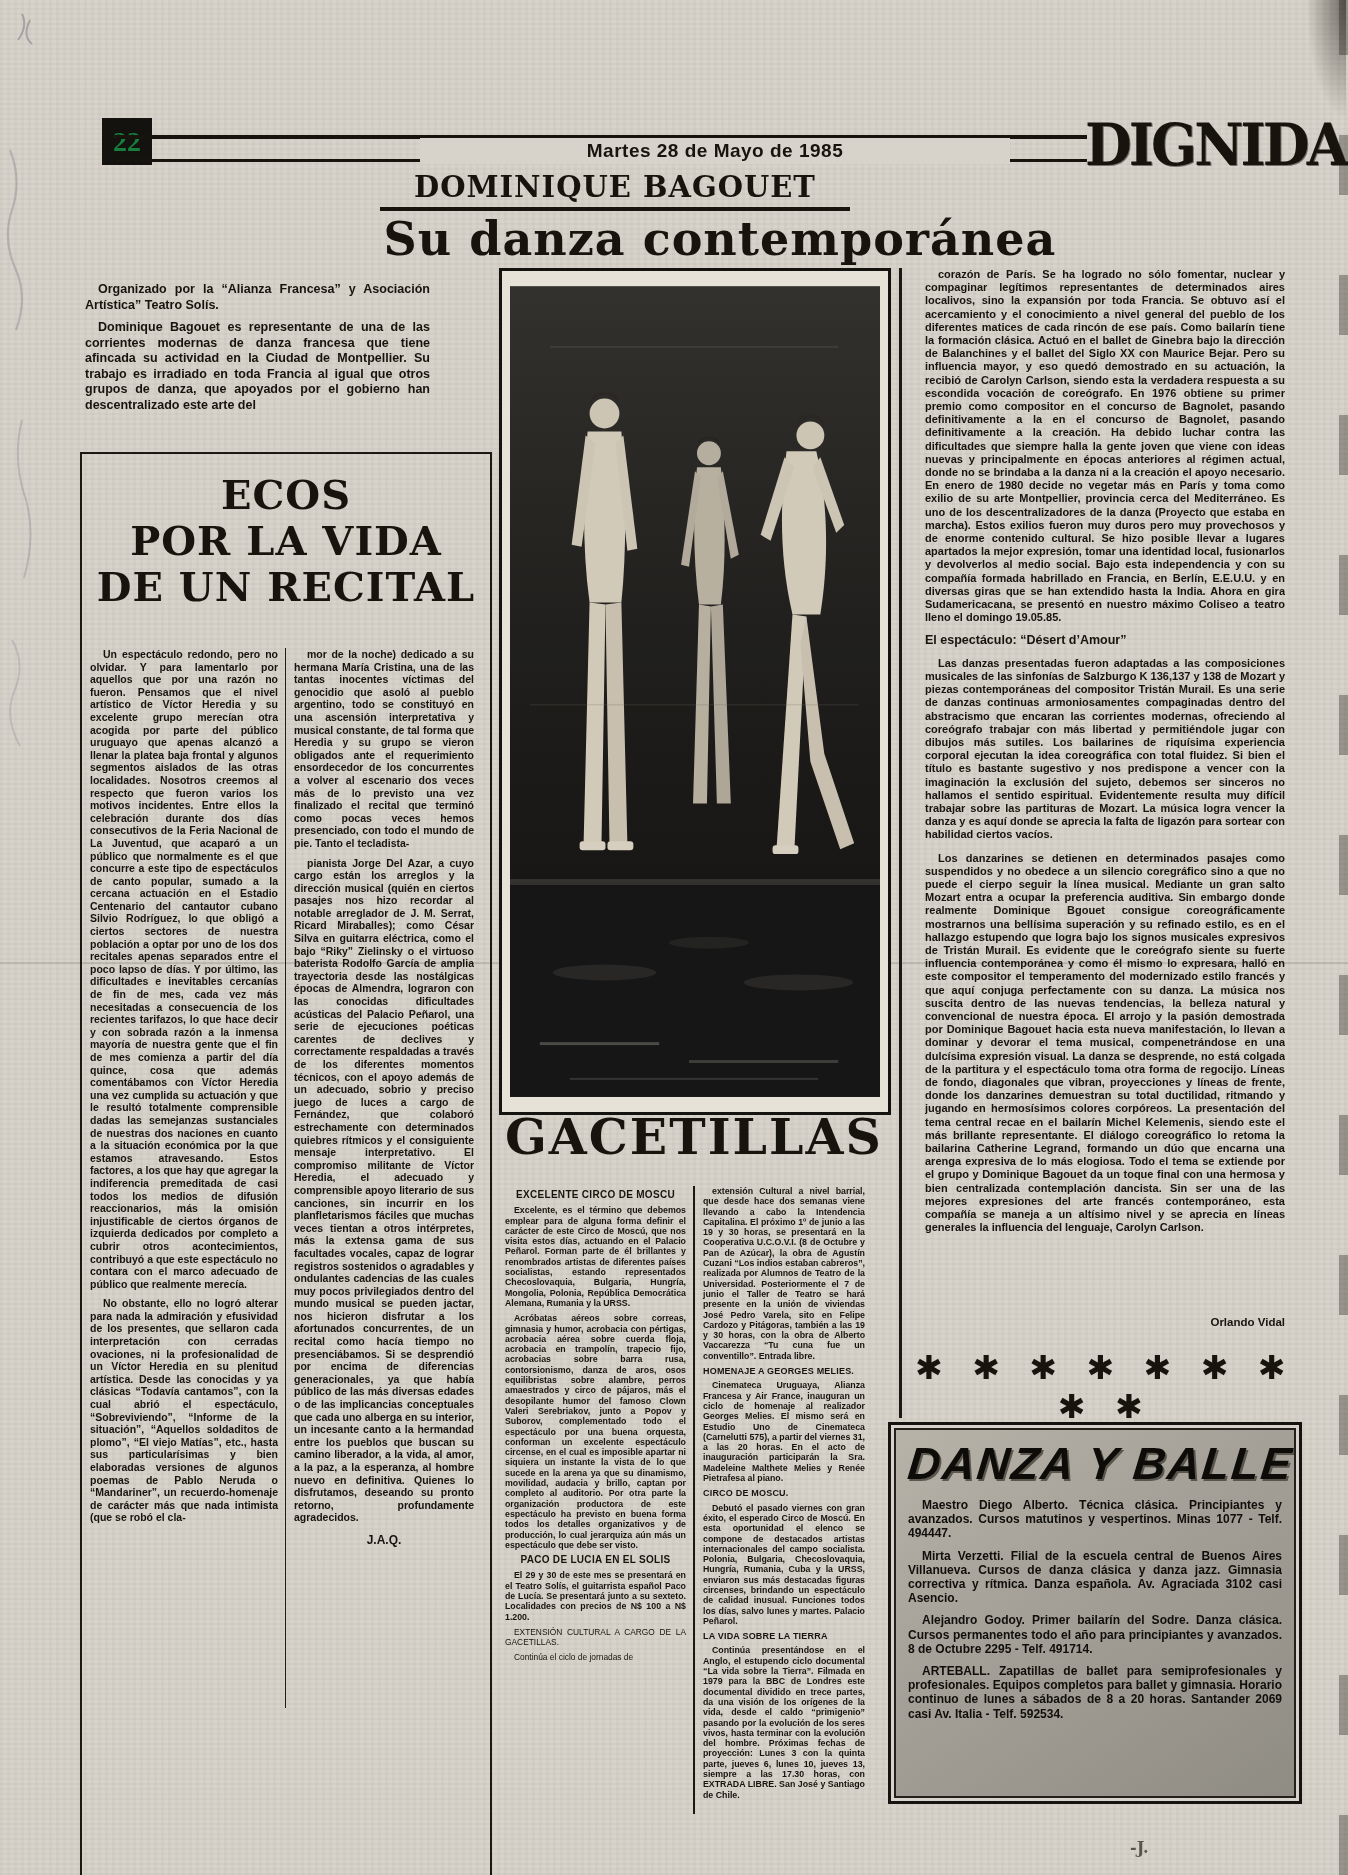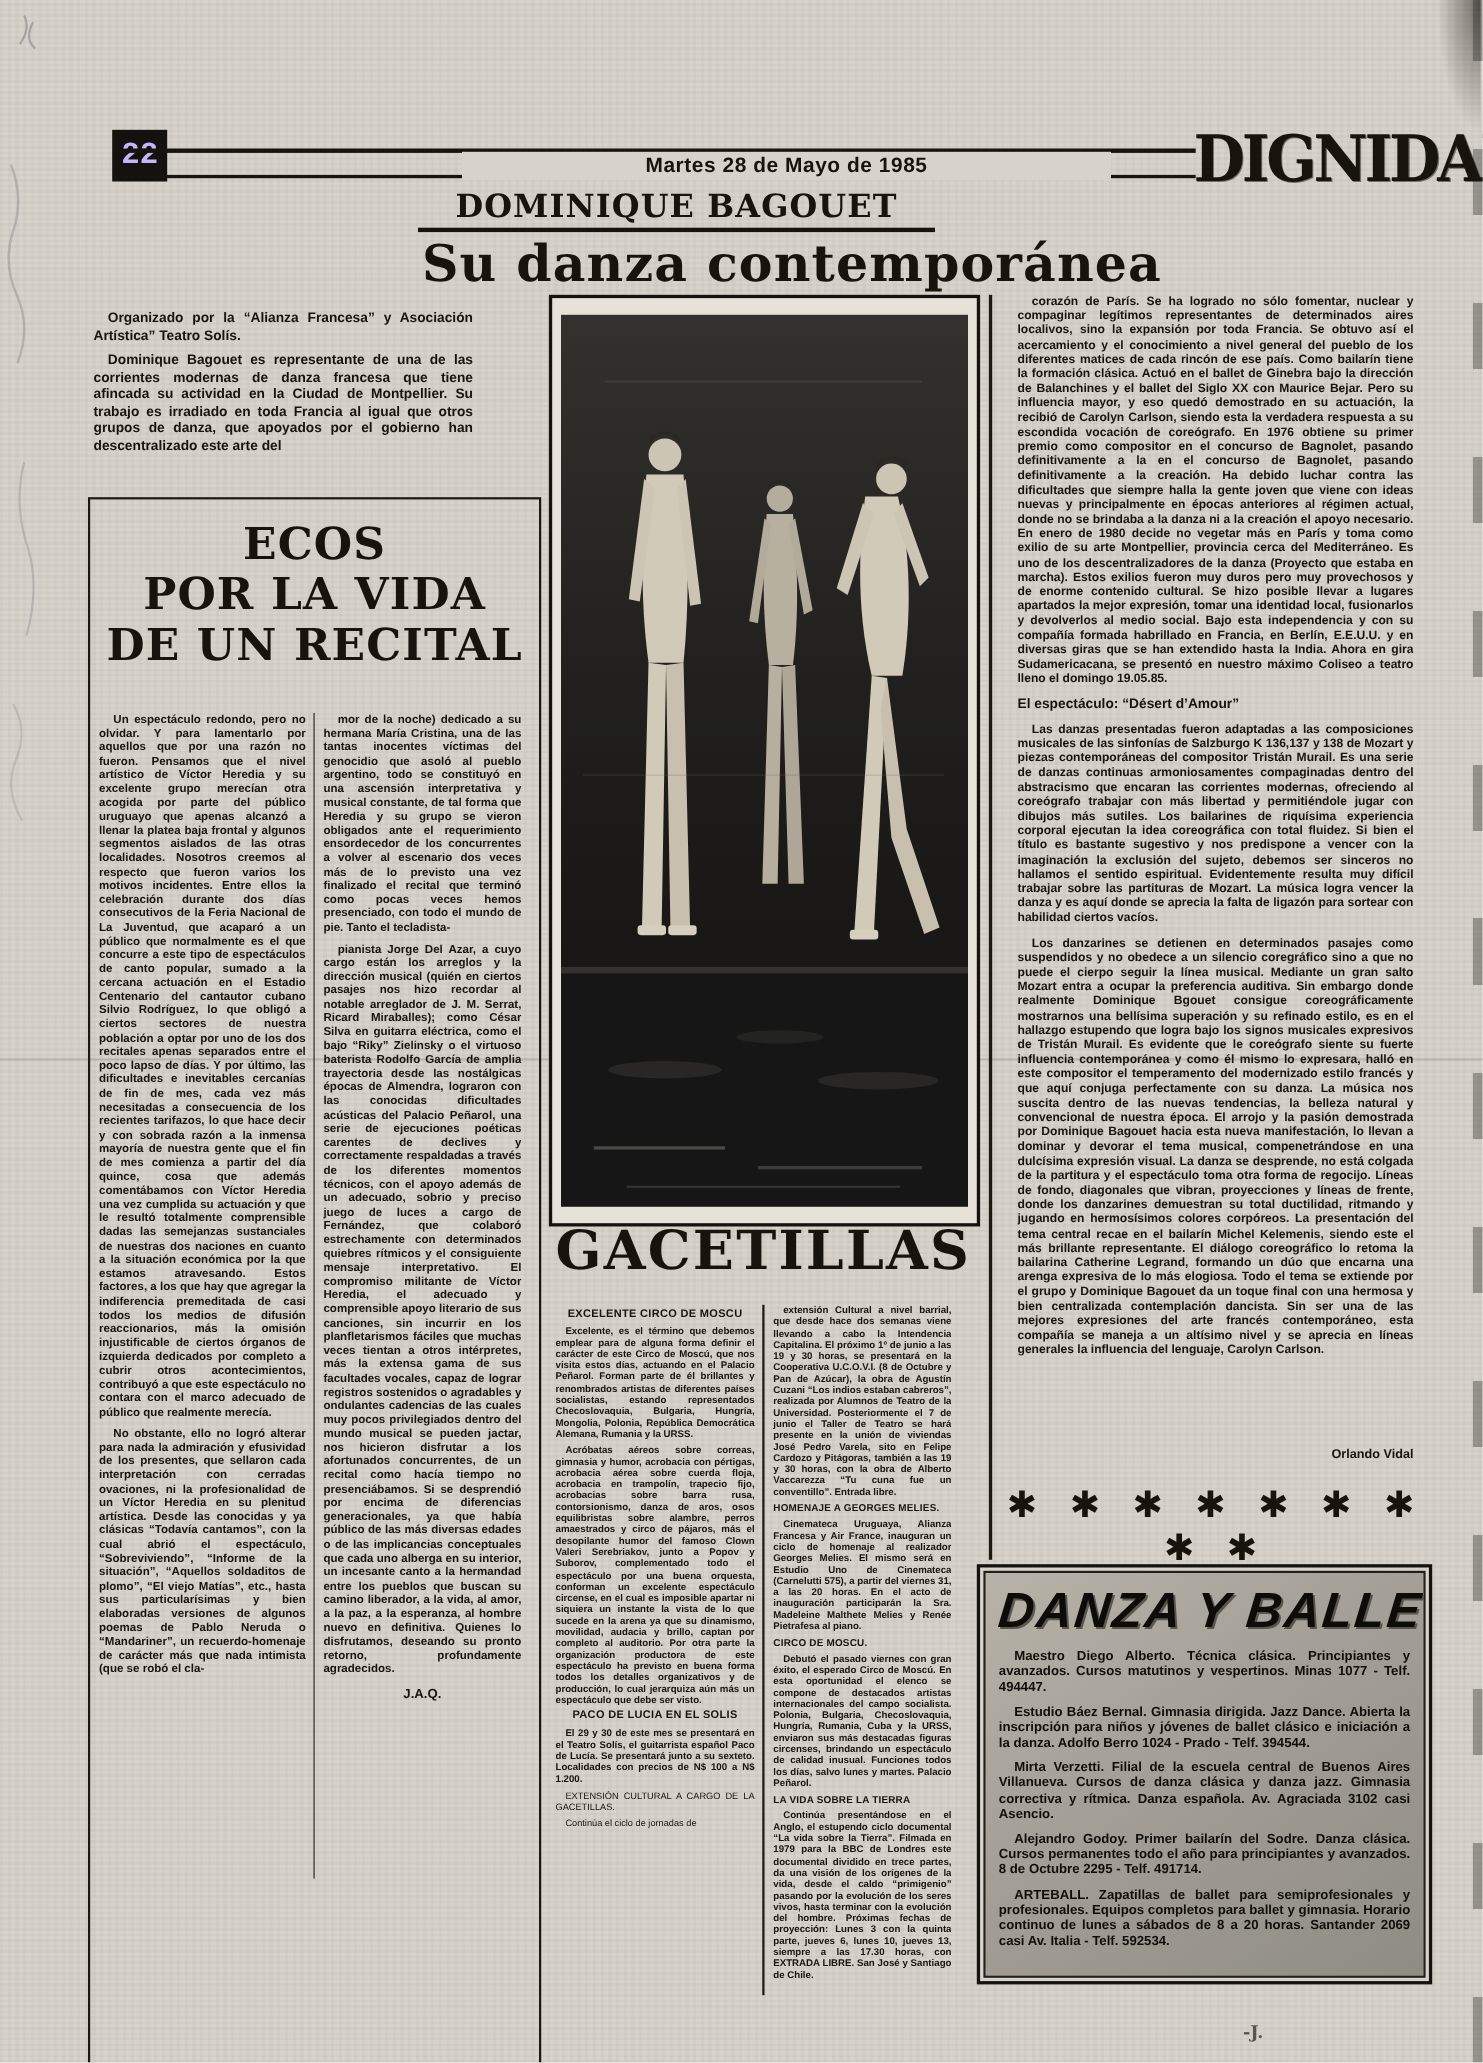--- a/index.html
+++ b/index.html
@@ -10,23 +10,23 @@
       repeating-linear-gradient(0deg, rgba(120,115,105,.05) 0 2px, rgba(0,0,0,0) 2px 5px),
       repeating-linear-gradient(90deg, rgba(90,88,80,.04) 0 3px, rgba(0,0,0,0) 3px 7px),
       #d7d3ca;
     font-family:"Liberation Sans", sans-serif;
     color:#17140e;
     overflow:hidden;
   }
   
   .pagenum{
     position:absolute;left:102px;top:118px;width:50px;height:47px;
-    background:#14120e;color:#c4b5fd;font-weight:bold;font-size:28px;
+    background:#14120e;color:#15803d;font-weight:bold;font-size:28px;
     display:flex;align-items:center;justify-content:center;
-    font-family:Liberation Mono, monospace;
+    font-family:Liberation Serif, serif;
   }
   .rule-a{position:absolute;left:115px;top:135px;width:972px;height:4px;background:#17140e;}
   .rule-b{position:absolute;left:115px;top:159px;width:972px;height:3px;background:#17140e;}
   .dateline{
     position:absolute;left:420px;top:138px;width:590px;text-align:center;
     font-size:19px;font-weight:bold;background:#d7d3ca;padding:2px 0;
     letter-spacing:.5px;
   }
   .masthead{
     position:absolute;left:1085px;top:112px;width:250px;
@@ -268,21 +268,20 @@
     <p>Las danzas presentadas fueron adaptadas a las composiciones musicales de las sinfonías de Salzburgo K 136,137 y 138 de Mozart y piezas contemporáneas del compositor Tristán Murail. Es una serie de danzas continuas armoniosamentes compaginadas dentro del abstracismo que encaran las corrientes modernas, ofreciendo al coreógrafo trabajar con más libertad y permitiéndole jugar con dibujos más sutiles. Los bailarines de riquísima experiencia corporal ejecutan la idea coreográfica con total fluidez. Si bien el título es bastante sugestivo y nos predispone a vencer con la imaginación la exclusión del sujeto, debemos ser sinceros no hallamos el sentido espiritual. Evidentemente resulta muy difícil trabajar sobre las partituras de Mozart. La música logra vencer la danza y es aquí donde se aprecia la falta de ligazón para sortear con habilidad ciertos vacíos.</p>
     <p>Los danzarines se detienen en determinados pasajes como suspendidos y no obedece a un silencio coregráfico sino a que no puede el cierpo seguir la línea musical. Mediante un gran salto Mozart entra a ocupar la preferencia auditiva. Sin embargo donde realmente Dominique Bgouet consigue coreográficamente mostrarnos una bellísima superación y su refinado estilo, es en el hallazgo estupendo que logra bajo los signos musicales expresivos de Tristán Murail. Es evidente que le coreógrafo siente su fuerte influencia contemporánea y como él mismo lo expresara, halló en este compositor el temperamento del modernizado estilo francés y que aquí conjuga perfectamente con su danza. La música nos suscita dentro de las nuevas tendencias, la belleza natural y convencional de nuestra época. El arrojo y la pasión demostrada por Dominique Bagouet hacia esta nueva manifestación, lo llevan a dominar y devorar el tema musical, compenetrándose en una dulcísima expresión visual. La danza se desprende, no está colgada de la partitura y el espectáculo toma otra forma de regocijo. Líneas de fondo, diagonales que vibran, proyecciones y líneas de frente, donde los danzarines demuestran su total ductilidad, ritmando y jugando en hermosísimos colores corpóreos. La presentación del tema central recae en el bailarín Michel Kelemenis, siendo este el más brillante representante. El diálogo coreográfico lo retoma la bailarina Catherine Legrand, formando un dúo que encarna una arenga expresiva de lo más elogiosa. Todo el tema se extiende por el grupo y Dominique Bagouet da un toque final con una hermosa y bien centralizada contemplación dancista. Sin ser una de las mejores expresiones del arte francés contemporáneo, esta compañía se maneja a un altísimo nivel y se aprecia en líneas generales la influencia del lenguaje, Carolyn Carlson.</p>
   </div>
   <div class="art-byline">Orlando Vidal</div>
   <div class="stars">✱ ✱ ✱ ✱ ✱ ✱ ✱ ✱ ✱</div>
 
   <div class="danza">
     <div class="danza-inner">
       <div class="danza-h">DANZA Y BALLET</div>
       <div class="danza-entry">Maestro Diego Alberto. Técnica clásica. Principiantes y avanzados. Cursos matutinos y vespertinos. Minas 1077 - Telf. 494447.</div>
-      <div class="danza-entry">Estudio Báez Bernal. Gimnasia dirigida. Jazz Dance. Abierta la inscripción para niños y jóvenes de ballet clásico e iniciación a la danza. Adolfo Berro 1024 - Prado - Telf. 394544.</div>
       <div class="danza-entry">Mirta Verzetti. Filial de la escuela central de Buenos Aires Villanueva. Cursos de danza clásica y danza jazz. Gimnasia correctiva y rítmica. Danza española. Av. Agraciada 3102 casi Asencio.</div>
       <div class="danza-entry">Alejandro Godoy. Primer bailarín del Sodre. Danza clásica. Cursos permanentes todo el año para principiantes y avanzados. 8 de Octubre 2295 - Telf. 491714.</div>
       <div class="danza-entry">ARTEBALL. Zapatillas de ballet para semiprofesionales y profesionales. Equipos completos para ballet y gimnasia. Horario continuo de lunes a sábados de 8 a 20 horas. Santander 2069 casi Av. Italia - Telf. 592534.</div>
     </div>
   </div>
 
   <div class="footmark">-J.</div>
 </div>
 
 </body></html>

